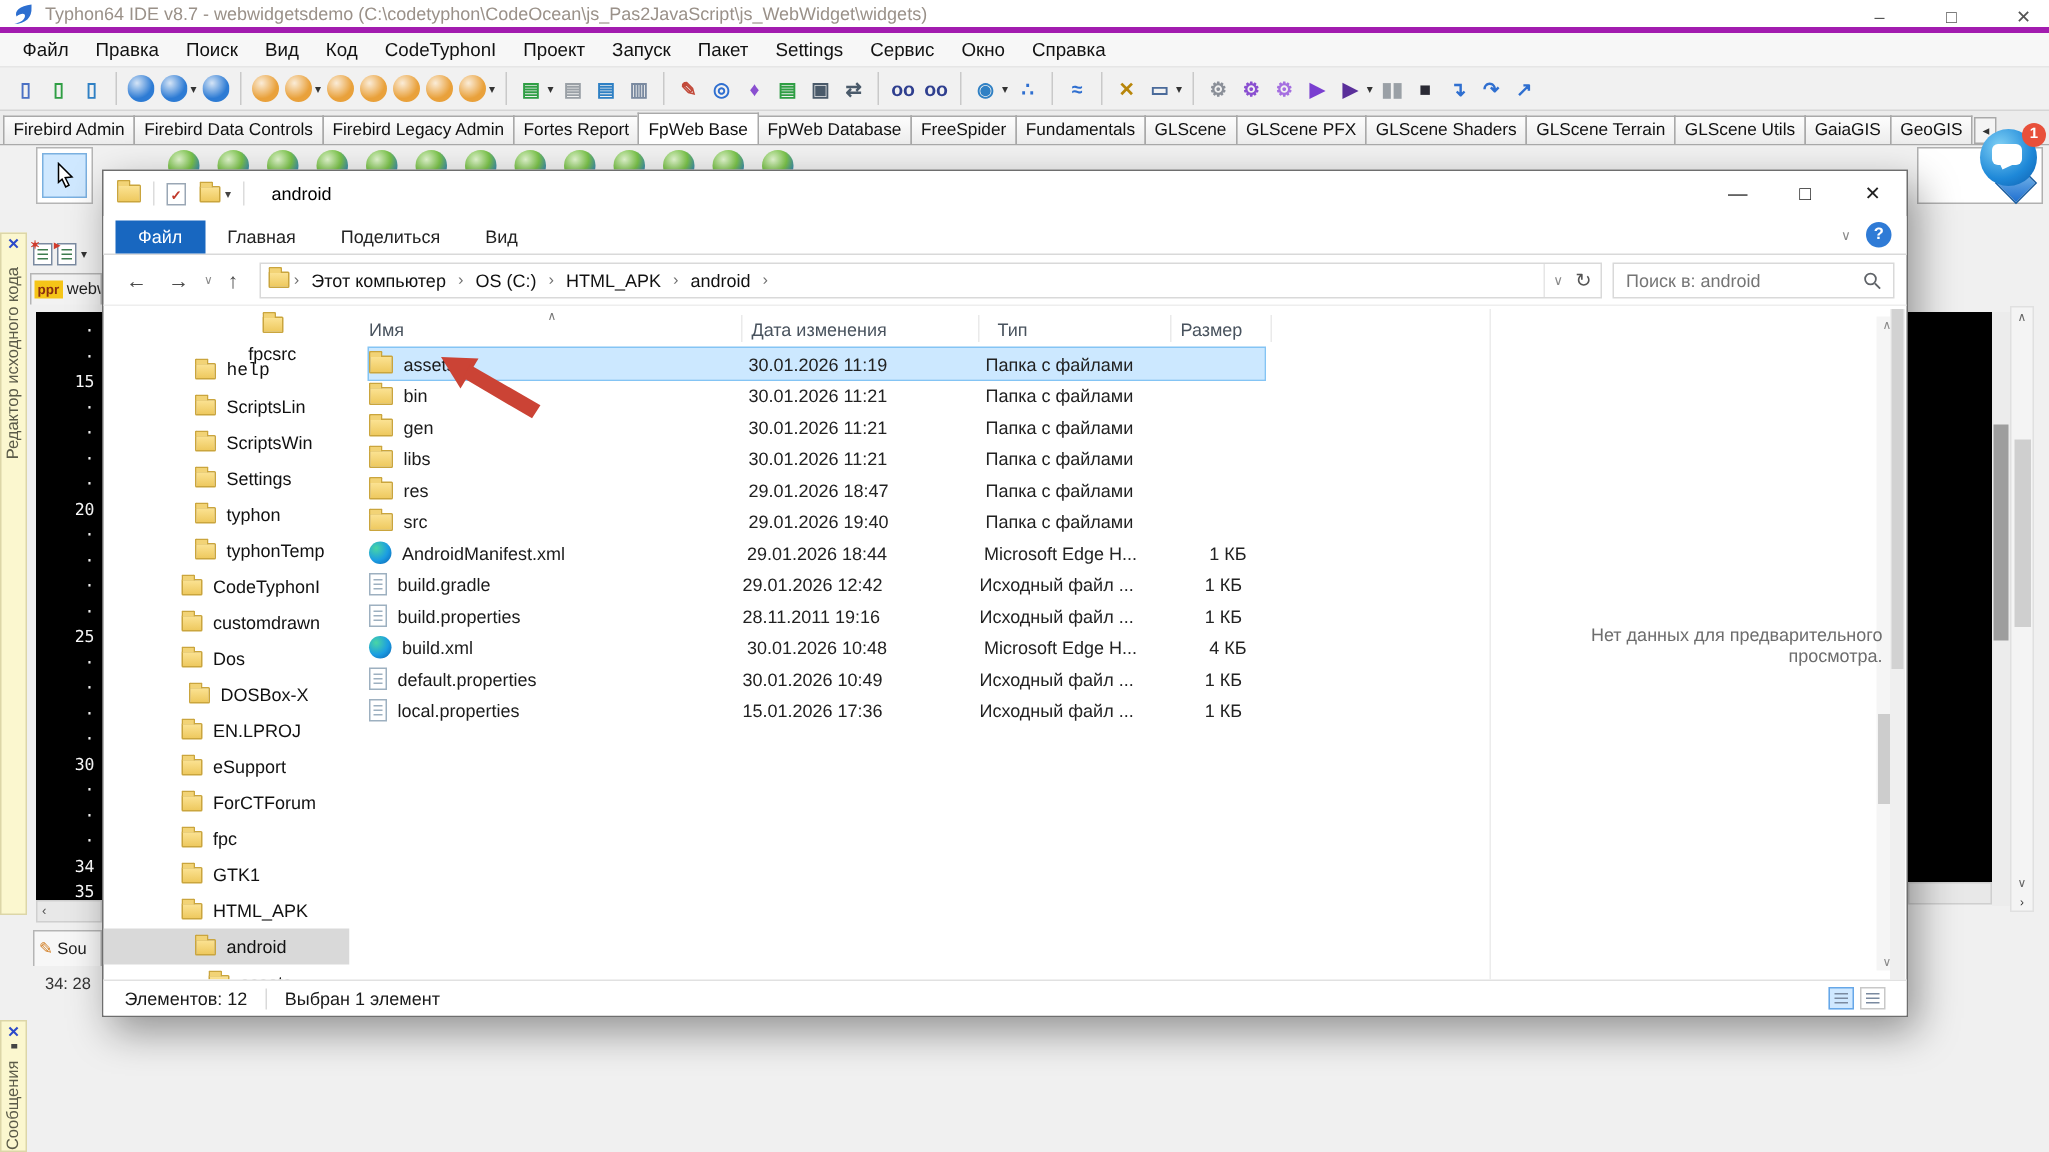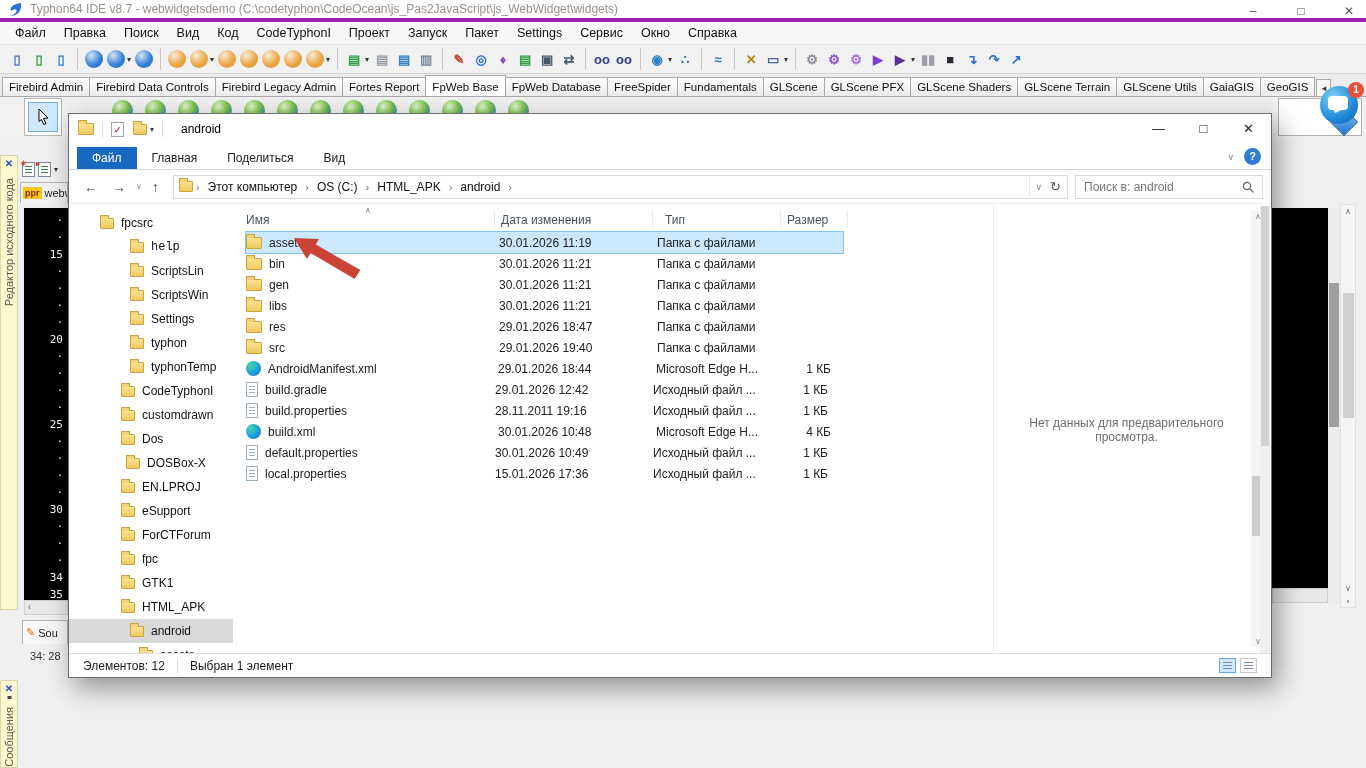--- a/index.html
+++ b/index.html
@@ -109,21 +109,21 @@
   .frow.sel{background:#cce8ff;outline:1px solid #84c4f4}
   .fic{flex:none;margin-right:7px}
   .c-name{width:230px;overflow:hidden;white-space:nowrap}
   .c-date{width:158px;color:#222}
   .c-type{width:117px;color:#222;overflow:hidden;white-space:nowrap}
   .c-size{width:62px;text-align:right;padding-right:4px;color:#222}
   .edge{display:inline-block;width:15px;height:15px;border-radius:50%;background:radial-gradient(circle at 32% 30%, #49d6a5, #1b9de2 55%, #0a5fae)}
   .txt{display:inline-block;width:12px;height:15px;background:#fff;border:1px solid #9db0c0;position:relative}
   .txt::before{content:"";position:absolute;left:2px;top:3px;width:6px;height:1px;background:#9db0c0;box-shadow:0 3px 0 #9db0c0,0 6px 0 #9db0c0}
   .preview-pane{position:absolute;right:12px;top:92px;width:266px;bottom:24px;border-left:1px solid #ececec;display:flex;align-items:center;justify-content:center}
-  .preview-text{color:#6d6d6d;font-size:12px;text-align:center;padding:0 4px}
+  .preview-text{color:#6d6d6d;font-size:12px;text-align:right;padding:0 4px}
   .win-scroll{position:absolute;right:1px;top:92px;width:10px;bottom:24px;background:#efefef}
   .win-scroll .thumb{position:absolute;left:1px;top:0;width:8px;height:240px;background:#d2d2d2}
   .ex-status{position:absolute;left:0;right:0;bottom:0;height:24px;border-top:1px solid #e1e1e1;display:flex;align-items:center;padding-left:14px;font-size:12px;color:#1a1a1a;background:#fff}
   .st-div{width:1px;height:14px;background:#d9d9d9;margin:0 12px}
   .view-icons{position:absolute;right:14px;top:4px;display:flex;gap:4px}
   .vi{width:17px;height:15px;border:1px solid #c8c8c8;background:#fff;position:relative}
   .vi.active{border-color:#66a7e8;background:#cfe8ff}
   .vi::before{content:"";position:absolute;left:3px;top:3px;right:3px;height:1px;background:#7a8aa0;box-shadow:0 3px 0 #7a8aa0,0 6px 0 #7a8aa0}
 
   .arrow-overlay{position:absolute;left:280px;top:228px;width:110px;height:62px;z-index:60;pointer-events:none}
@@ -363,21 +363,21 @@
     <div class="search-box">
       <input placeholder="Поиск в: android" style="">
       <svg width="12" height="12">
           <circle cx="5" cy="5" r="3.6" fill="none" stroke="#5f6368" stroke-width="1.2"></circle>
           <line x1="8" y1="8" x2="11.4" y2="11.4" stroke="#5f6368" stroke-width="1.2"></line>
         </svg>
     </div>
   </div>
 
   <div class="tree-pane">
-      <div class="tree-row" style="padding-left: 31px;">
+      <div class="tree-row" style="padding-left: 61px; flex-direction: column;">
         <span class="fold sm"></span>
         <span class="tree-lb">fpcsrc</span>
       </div>
       <div class="tree-row" style="padding-left: 61px; font-family: Liberation Mono, monospace;">
         <span class="fold sm"></span>
         <span class="tree-lb">help</span>
       </div>
       <div class="tree-row" style="padding-left: 61px;">
         <span class="fold sm"></span>
         <span class="tree-lb">ScriptsLin</span>

